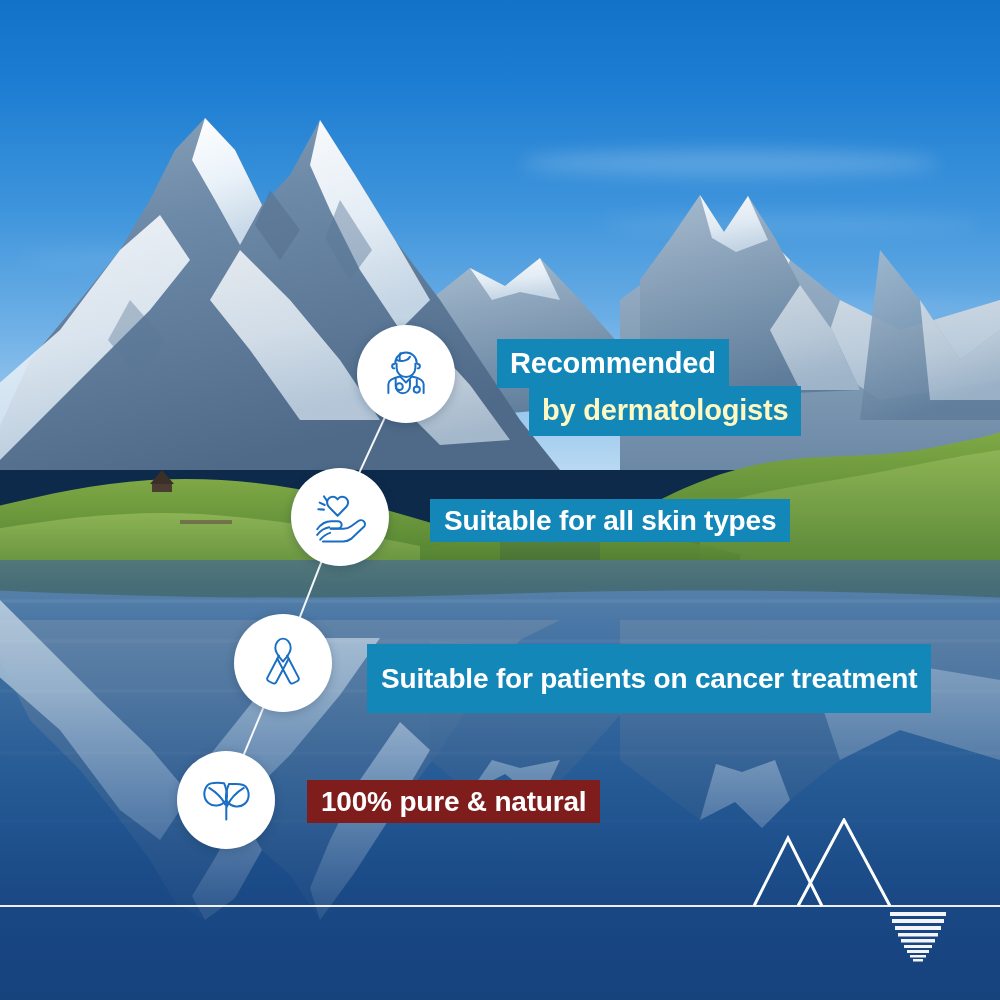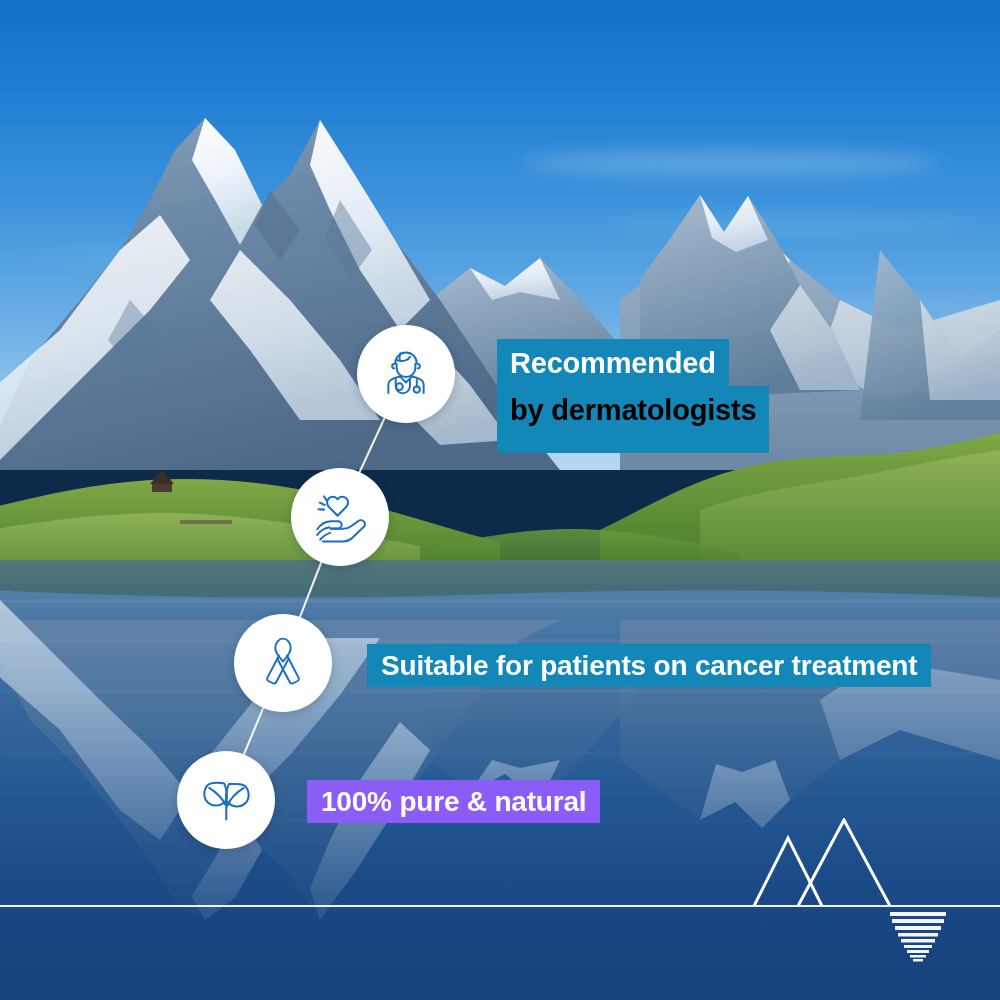--- a/index.html
+++ b/index.html
@@ -210,57 +210,60 @@
         <path d="M25.5 34.6c-7.6 1.6-12.3 4.3-12.3 8.1v9.6"></path>
         <path d="M38.5 34.6c7.6 1.6 12.3 4.3 12.3 8.1v9.6"></path>
         <path d="M21 36.5v8.2c0 4.4 3.4 7.9 7.6 7.9s7.6-3.5 7.6-7.9v-6.4"></path>
         <circle cx="25" cy="45.5" r="3.6"></circle>
         <path d="M43.5 38.2v7.1"></path>
         <circle cx="43.5" cy="48.6" r="3.3"></circle>
       </svg>
     </div>
     <div class="bar two-line" style="left:497px;top:339px;font-size:29px;line-height:38px;">
       <span class="ln" style="padding: 5px 13px 6px; background: rgb(18, 135, 184); color: rgb(255, 255, 255);">Recommended</span><br>
-      <span class="ln" style="padding: 5px 13px 24px; margin-top: -2px; background: rgb(18, 135, 184); color: #000000;">by dermatologists</span>
+      <span class="ln" style="padding: 5px 13px 7px; margin-top: -2px; background: rgb(18, 135, 184); color: #fef9c3; margin-left: 32px;">by dermatologists</span>
     </div>
 
     <div class="circle" style="left:291px;top:468px;">
       <svg width="62" height="62" viewBox="0 0 64 64" fill="none" stroke="#1a6fc4" stroke-width="2.1" stroke-linecap="round" stroke-linejoin="round">
         <path d="M38.4 12.6c-2.3-2.2-5.9-2.1-8 .2l-.9 1-.9-1c-2.1-2.3-5.7-2.4-8-.2-2.5 2.4-2.6 6.3-.2 8.8l9.1 9.3 9.1-9.3c2.4-2.5 2.3-6.4-.2-8.8z"></path>
         <path d="M16.2 19.6 11 17.2"></path>
         <path d="M15.4 24.4 9.6 24"></path>
         <path d="M18.6 15.4 15.4 10.6"></path>
         <path d="M8.5 44.6c3.5-5.2 8.5-8.3 14.6-8.3h6.6c2.2 0 4 1.7 4 3.8s-1.8 3.8-4 3.8h-7.4"></path>
         <path d="M22.4 44.1h13.1c2.9 0 5.7-.9 8-2.6l7.5-5.4c1.9-1.4 4.6-1 6 .9 1.3 1.8.9 4.3-.9 5.7L43.4 54.6c-2.3 1.8-5.2 2.8-8.2 2.8H14.4"></path>
         <path d="M8.5 50.4c3.2-4.3 7.6-7 12.4-7.8"></path>
         <path d="M11.6 55.4c2.8-3.4 6.3-5.8 10.2-7"></path>
       </svg>
     </div>
+    <div class="bar" style="left: 430px; top: 499px; height: 43px; padding: 0px 14px; font-size: 28px; background: rgb(18, 135, 184); color: rgb(255, 255, 255);">
+      <span>Suitable for all skin types</span>
+    </div>
 
     <div class="circle" style="left:234px;top:614px;">
       <svg width="60" height="60" viewBox="0 0 64 64" fill="none" stroke="#1a6fc4" stroke-width="2.1" stroke-linecap="round" stroke-linejoin="round">
         <path d="M32 30.5c-3.6-4.6-8.2-9.1-8.2-14.6C23.8 10.4 27.5 6 32 6s8.2 4.4 8.2 9.9c0 5.5-4.6 10-8.2 14.6z"></path>
         <path d="M27.6 24.2 15.4 47.6c-.7 1.3-.2 2.9 1.1 3.6l4.6 2.4c1.3.7 2.9.2 3.6-1.1L38 27.4"></path>
         <path d="M36.4 24.2l12.2 23.4c.7 1.3.2 2.9-1.1 3.6l-4.6 2.4c-1.3.7-2.9.2-3.6-1.1L26 27.4"></path>
       </svg>
     </div>
-    <div class="bar" style="left: 367px; top: 644px; height: 43px; padding: 0px 14px; font-size: 28px; background: rgb(18, 135, 184); color: rgb(255, 255, 255);">
+    <div class="bar" style="left: 367px; top: 644px; height: 43px; padding: 13px 14px; font-size: 28px; background: rgb(18, 135, 184); color: rgb(255, 255, 255);">
       <span>Suitable for patients on cancer treatment</span>
     </div>
 
     <div class="circle" style="left:177px;top:751px;">
       <svg width="62" height="62" viewBox="0 0 64 64" fill="none" stroke="#1a6fc4" stroke-width="2.1" stroke-linecap="round" stroke-linejoin="round">
         <path d="M31.6 32.8C27 38.4 19 39.4 13.8 35c-5.2-4.4-5.6-12.4-1-18 3-3.6 17.2-2.4 17.2-2.4s5.6 12.6 1.6 18.2z"></path>
         <path d="M14.6 19.6c5.6 3.4 12.6 9.4 16.6 17"></path>
         <path d="M33.4 33.8c4.6 5.6 12.6 6.6 17.8 2.2 5.2-4.4 5.6-12.4 1-18-3-3.6-17.2-2.4-17.2-2.4s-5.6 12.6-1.6 18.2z"></path>
         <path d="M50.4 19.6c-6 3.6-13.6 10.4-17.4 19"></path>
         <path d="M32.3 31.8V52"></path>
       </svg>
     </div>
-    <div class="bar" style="left: 307px; top: 780px; height: 43px; padding: 0px 14px; font-size: 28px; background: #8b5cf6; color: rgb(255, 255, 255);">
+    <div class="bar" style="left: 307px; top: 780px; height: 43px; padding: 0px 14px; font-size: 28px; background: #7f1d1d; color: rgb(255, 255, 255);">
       <span>100% pure &amp; natural</span>
     </div>
   </div>
 
   <div class="logo" style="left:742px;top:818px;width:230px;height:145px;">
     <svg width="230" height="145" viewBox="0 0 230 145" fill="none" stroke="#ffffff" stroke-width="3" stroke-linejoin="miter">
       <polyline points="12,88 46,20 80,88"></polyline>
       <polyline points="56,88 102,2 148,88"></polyline>
       <g stroke="none" fill="#ffffff" opacity=".95">
         <rect x="148" y="94" width="56" height="4"></rect>

